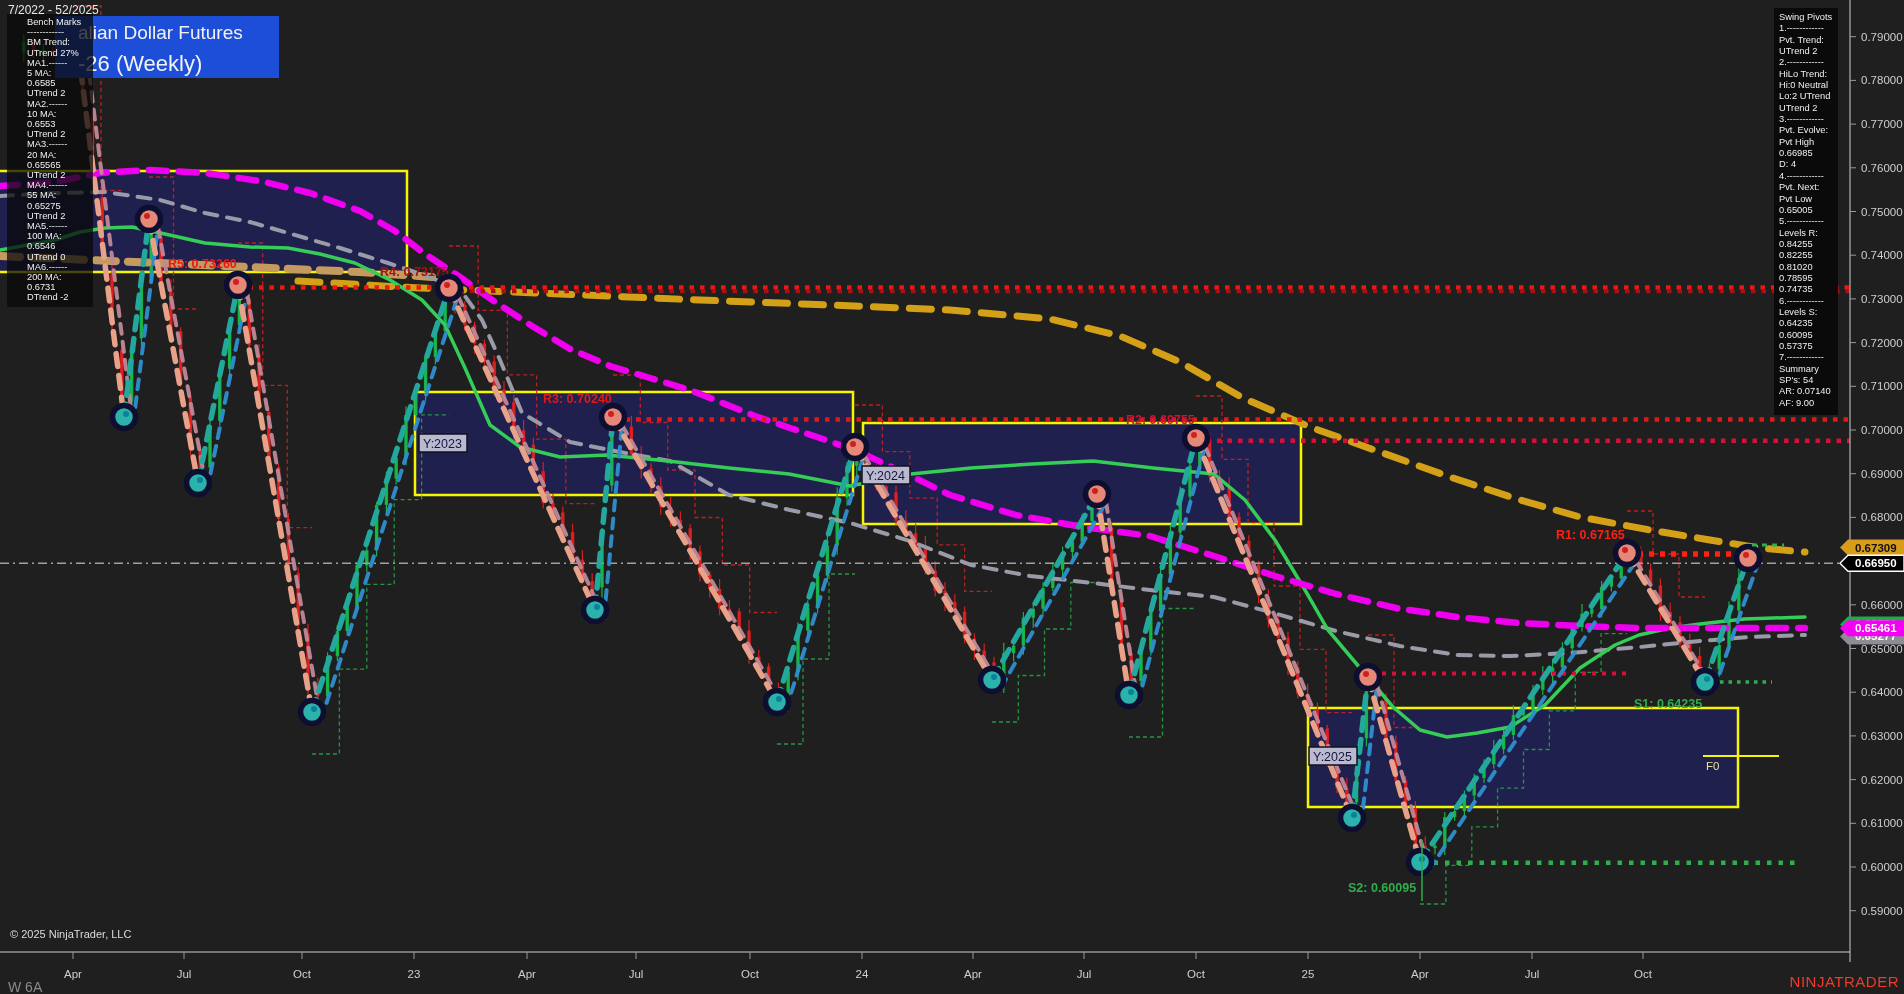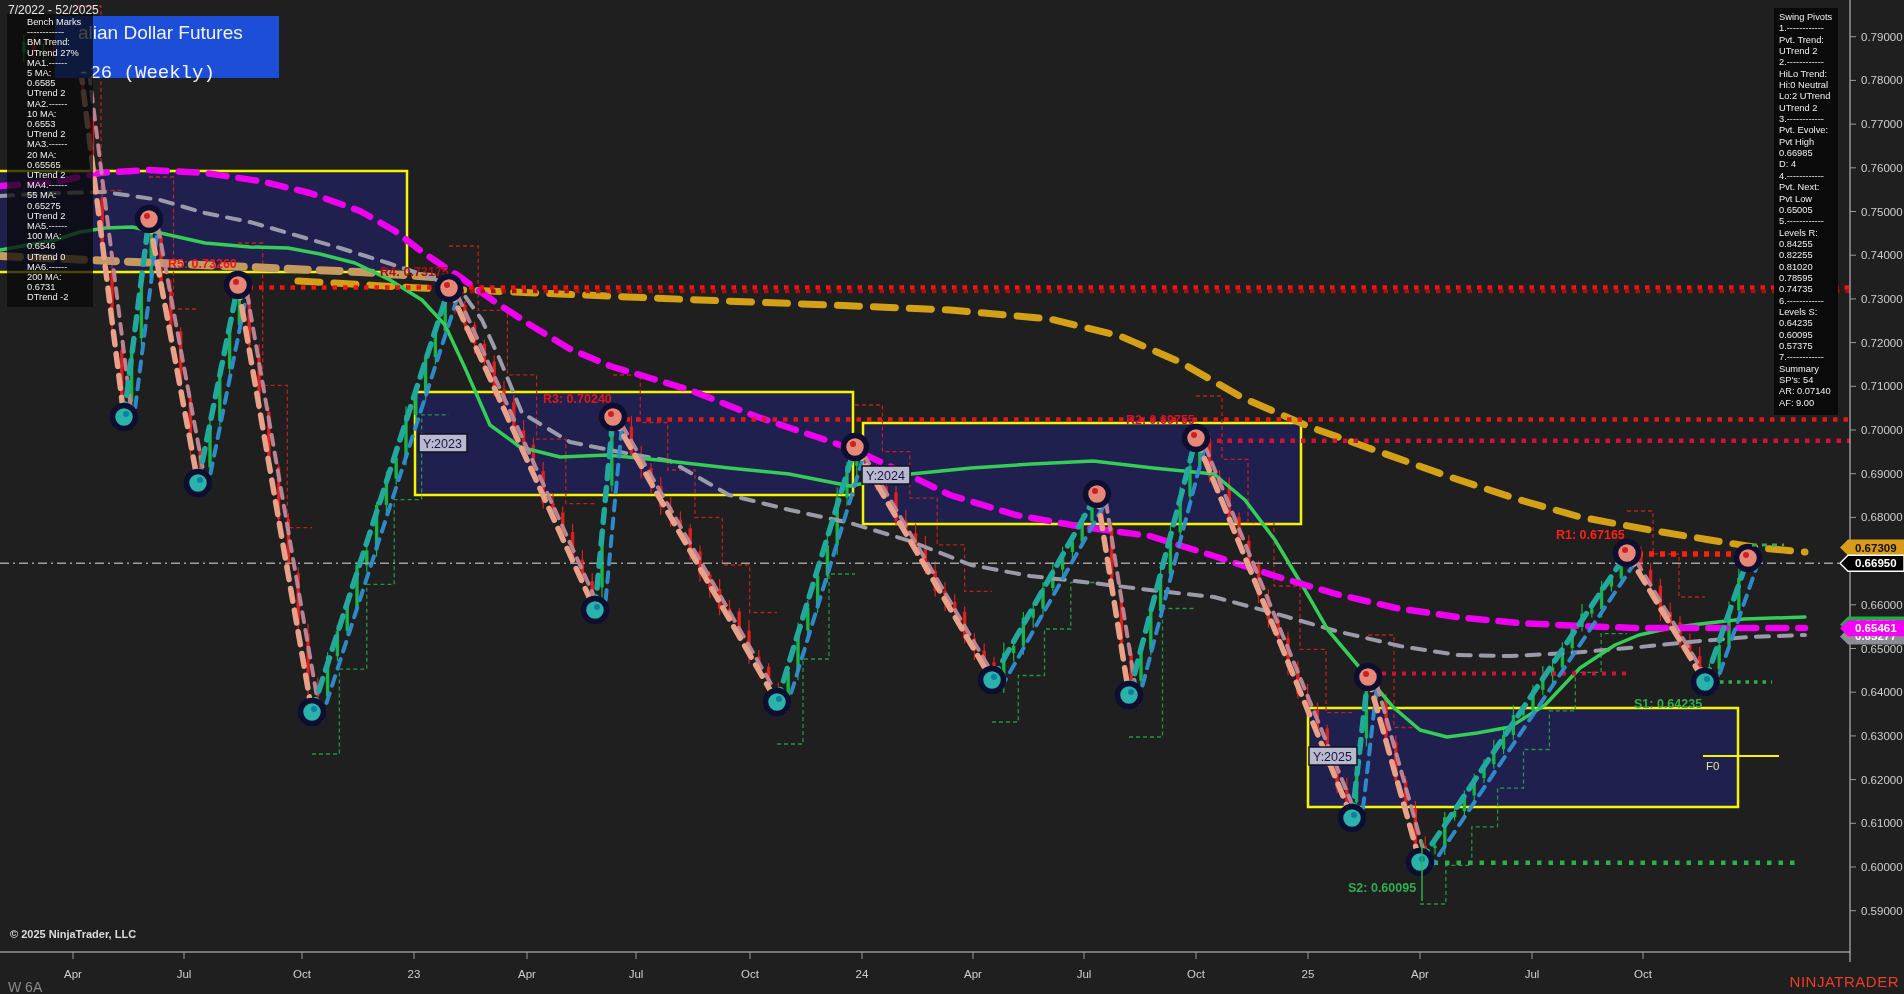--- a/index.html
+++ b/index.html
@@ -5,26 +5,26 @@
   html,body{margin:0;padding:0;background:#141414;}
   #app{position:relative;width:1904px;height:994px;background:#1f1f1f;overflow:hidden;
        font-family:"Liberation Sans", sans-serif;}
   svg text{font-family:"Liberation Sans", sans-serif;}
   #chart-svg{position:absolute;left:0;top:0;}
   .overlay{position:absolute;white-space:nowrap;}
   #date-range{left:8px;top:3px;color:#e8e8e8;font-size:12px;}
   #title-block{left:55px;top:16px;width:224px;height:62px;background:#1d4ed8;color:#f2f2f2;
                padding-left:23px;box-sizing:border-box;}
   #title-block .t1{font-size:19px;margin-top:6px;}
-  #title-block .t2{font-size:19px;margin-top:18px;font-family:Liberation Mono, monospace;}
+  #title-block .t2{font-size:22px;margin-top:7px;}
   #bench-panel{left:7px;top:14px;width:66px;background:rgba(8,8,8,0.74);color:#f0f0f0;
                font-size:9.3px;line-height:10.2px;padding:3px 0 4px 20px;}
   #swing-panel{left:1774px;top:8px;width:64px;background:#0a0a0a;color:#f0f0f0;
                font-size:9.3px;line-height:11.35px;padding:4px 1px 6px 5px;box-sizing:border-box;}
-  #copyright{left:10px;top:928px;color:#dcdcdc;font-size:11px;font-weight:bold;}
+  #copyright{left:10px;top:928px;color:#dcdcdc;font-size:11px;}
   #watermark{left:8px;top:979px;color:#8a8a8a;font-size:14px;}
   #brand{right:5px;top:973px;color:#ef3b28;font-size:15px;font-weight:normal;letter-spacing:0.5px;}
 </style>
 </head>
 <body>
 
 <div id="app">
   <svg id="chart-svg" width="1904" height="994">
       <g>
         <rect x="-8" y="171" width="415" height="101" fill="#20204e" stroke="#f5f500" stroke-width="2.5"></rect>

